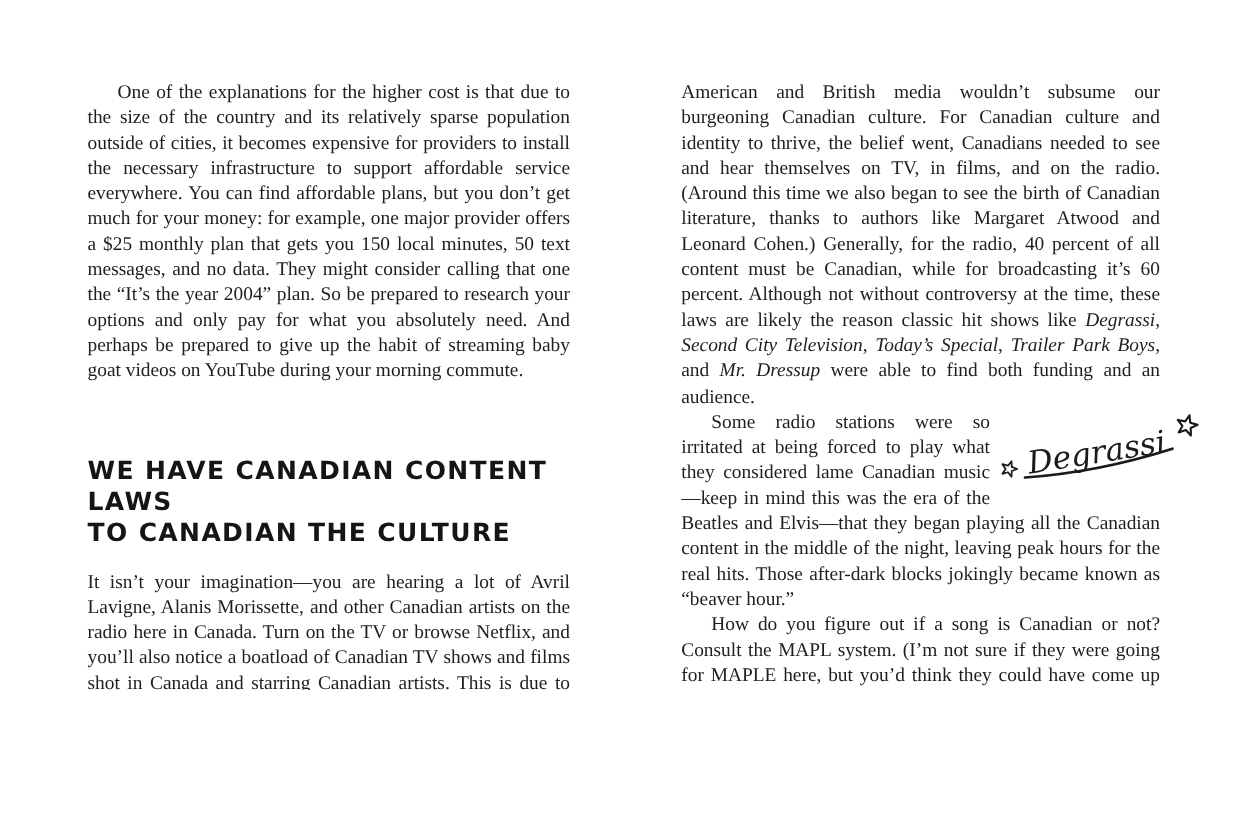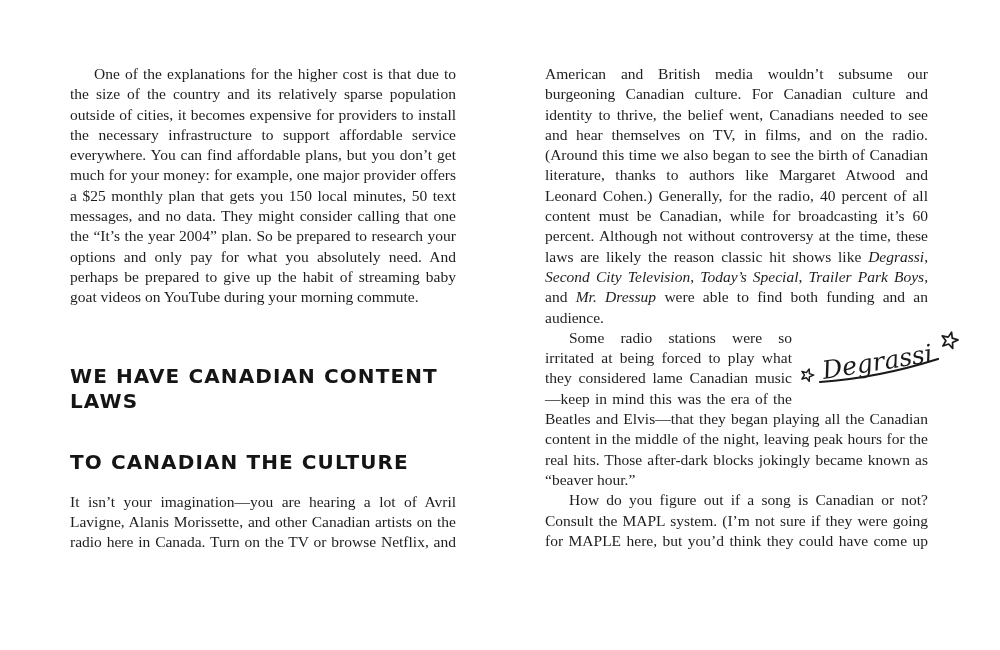--- a/index.html
+++ b/index.html
@@ -27,21 +27,21 @@
 
   .heading {
     margin:56px 0 17px 0;
     font-family:"DejaVu Sans", sans-serif;
     font-weight:700;
     font-size:20px;
     line-height:25px;
     letter-spacing:1.1px;
     color:#151515;
   }
-  .hline { display:block;margin-top:36px; }
+  .hline { display:block; }
 
   .doodle {
     float:right;
     width:162px; height:66px;
     margin:0 -34px 2px 8px;
   }
   .doodle svg { display:block; }
 
   .footer {
     position:absolute;

